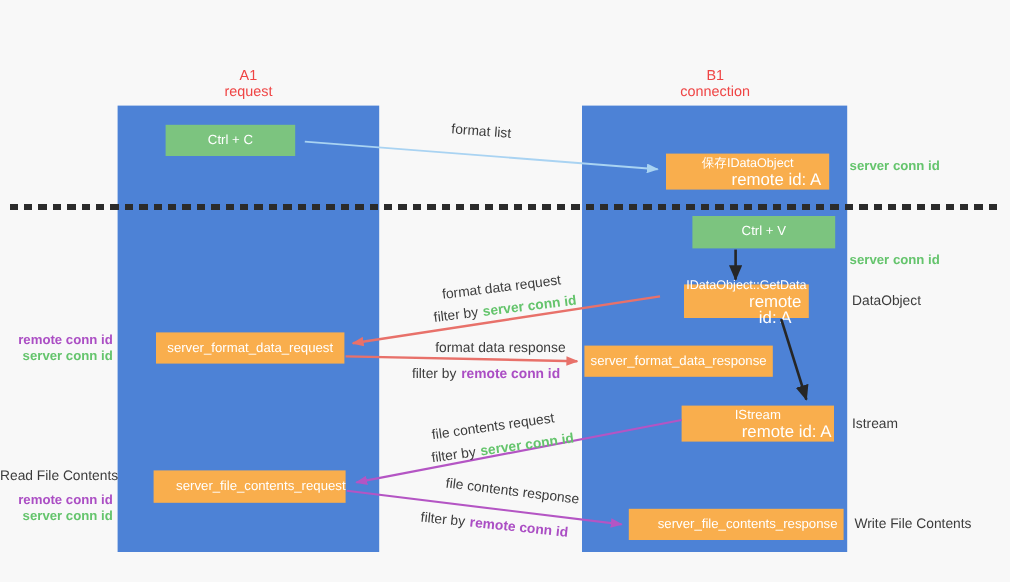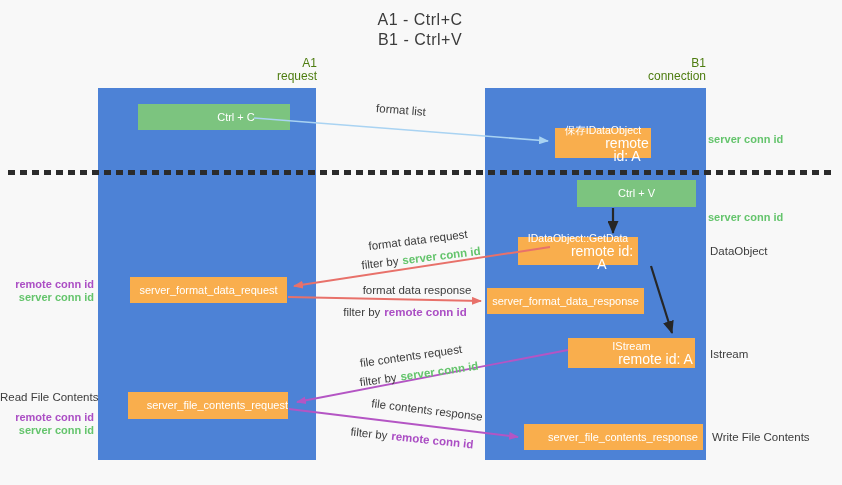--- a/index.html
+++ b/index.html
@@ -11,22 +11,22 @@
   }
   .canvas{position:absolute;inset:0;width:842px;height:485px;}
 
   .title{
     position:absolute;left:300px;top:10px;width:240px;
     text-align:center;font-size:16px;color:#3b3b3b;line-height:20px;
     letter-spacing:.5px;
   }
 
   .col-header{
-    position:absolute;top:57px;width:220px;text-align:right;
-    font-size:12px;color:#4d7c0f;line-height:13px;
+    position:absolute;top:57px;width:220px;text-align:center;
+    font-size:12px;color:#ef4444;line-height:13px;
   }
   .col-header.left{left:97px;}
   .col-header.right{left:486px;}
 
   .lifeline{
     position:absolute;top:88px;height:372px;
     background:var(--lifeline-blue);z-index:1;
   }
   .lifeline.left{left:98px;width:218px;}
   .lifeline.right{left:485px;width:221px;}
@@ -38,24 +38,24 @@
 
   .node{
     position:absolute;z-index:3;color:#fff;
     display:flex;flex-direction:column;align-items:center;justify-content:center;
     font-size:11px;line-height:13px;text-align:center;
   }
   .node.green{background:var(--node-green);}
   .node.orange{background:var(--node-orange);}
   .node .l2{font-size:14px;margin-left:48px;}
 
-  #n-ctrl-c{left:138px;top:104px;width:108px;height:26px;padding-left:44px;}
-  #n-save{left:555px;top:128px;width:96px;height:30px;font-size:10.5px;line-height:13px;}
+  #n-ctrl-c{left:138px;top:104px;width:108px;height:26px;}
+  #n-save{left:555px;top:128px;width:136px;height:30px;font-size:10.5px;line-height:13px;}
   #n-ctrl-v{left:553px;top:180px;width:119px;height:27px;margin-left:24px;}
-  #n-getdata{left:518px;top:237px;width:120px;height:28px;font-size:10.5px;line-height:13px;}
+  #n-getdata{left:570px;top:237px;width:104px;height:28px;font-size:10.5px;line-height:13px;}
   #n-fmt-req{left:130px;top:277px;width:157px;height:26px;}
   #n-fmt-resp{left:487px;top:288px;width:157px;height:26px;}
   #n-istream{left:568px;top:338px;width:127px;height:30px;}
   #n-file-req{left:128px;top:392px;width:160px;height:27px;align-items:flex-end;}
   #n-file-resp{left:524px;top:424px;width:160px;height:26px;padding-left:19px;}
 
   svg.arrows{position:absolute;inset:0;z-index:4;pointer-events:none;}
 
   .edge-label{
     position:absolute;z-index:5;font-size:11.5px;color:#3c3c3c;
@@ -71,24 +71,20 @@
   }
   .side-label.green{color:var(--text-green);font-weight:bold;font-size:11px;}
   .side-label.purple{color:var(--text-purple);font-weight:bold;font-size:11px;}
   .left-rail{left:0;width:94px;text-align:right;}
 </style>
 </head>
 <body style="--lifeline-blue: #4d82d6; --node-green: #7cc47f; --node-orange: #f9ae4d; --arrow-red: #e8716a; --arrow-purple: #b455c4; --arrow-lightblue: #a9d3f2; --arrow-black: #262626; --text-green: #64c46c; --text-purple: #ab4ec4;">
 
 <div class="canvas">
 
-  <div class="title">
-    <div>A1 - Ctrl+C</div>
-    <div>B1 - Ctrl+V</div>
-  </div>
 
   <div class="col-header left">
     <div>A1</div>
     <div>request</div>
   </div>
   <div class="col-header right">
     <div>B1</div>
     <div>connection</div>
   </div>
 

